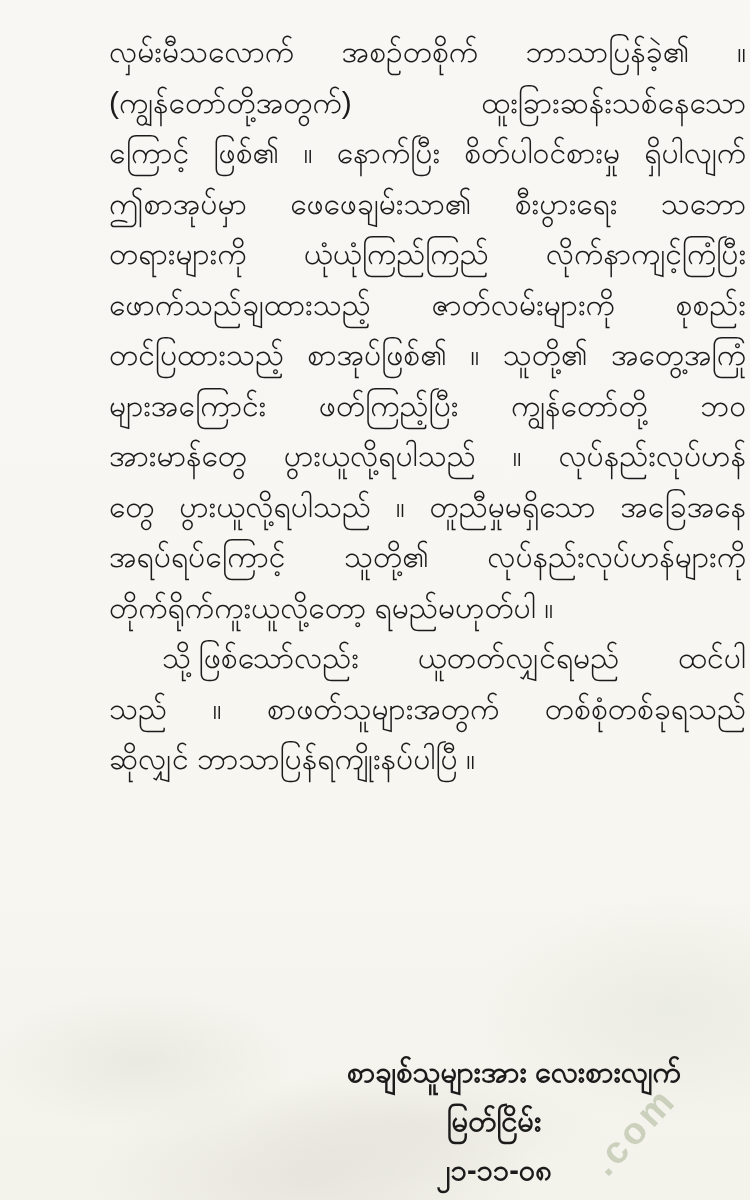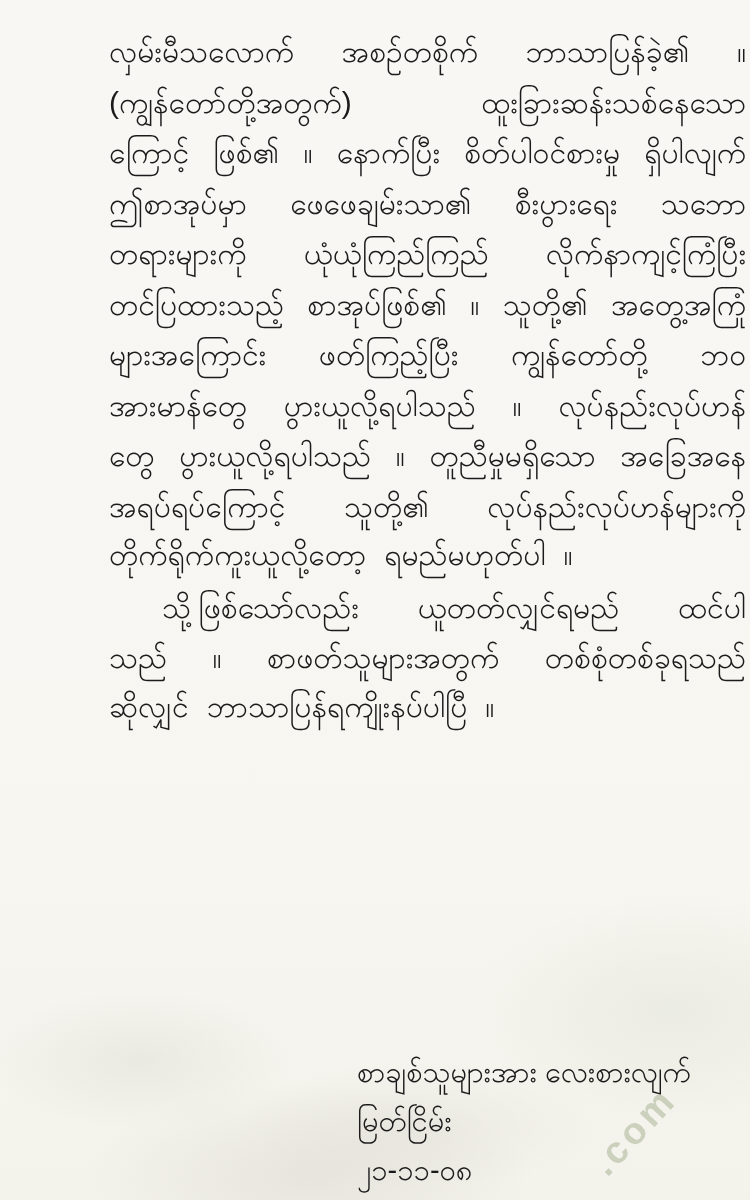--- a/index.html
+++ b/index.html
@@ -35,31 +35,30 @@
     line-height: 50.5px;
     height: 50.5px;
     text-align: justify;
     text-align-last: justify;
     white-space: normal;
     overflow: visible;
   }
   .line.end {
     text-align: left;
     text-align-last: left;
-    font-family: Liberation Mono, monospace;
   }
   .line.indent {
     text-indent: 53px;
   }
   .signature {
     position: absolute;
     top: 1048px;
-    right: 59px;
-    text-align: left;
-    font-weight: normal;
+    right: 69px;
+    text-align: center;
+    font-weight: bold;
     font-size: 29px;
     line-height: 49px;
   }
   .signature .sub {
     padding-right: 40px;
   }
   .watermark {
     position: absolute;
     left: 598px;
     top: 1148px;
@@ -77,20 +76,21 @@
 <body>
 
 <div class="page">
 
   <div class="body-text">
     <div class="line">လှမ်းမီသလောက် အစဉ်တစိုက် ဘာသာပြန်ခဲ့၏ ။</div>
     <div class="line">(ကျွန်တော်တို့အတွက်) ထူးခြားဆန်းသစ်နေသော</div>
     <div class="line">ကြောင့် ဖြစ်၏ ။ နောက်ပြီး စိတ်ပါဝင်စားမှု ရှိပါလျက်</div>
     <div class="line">ဤစာအုပ်မှာ ဖေဖေချမ်းသာ၏ စီးပွားရေး သဘော</div>
     <div class="line">တရားများကို ယုံယုံကြည်ကြည် လိုက်နာကျင့်ကြံပြီး</div>
+    <div class="line">ဖောက်သည်ချထားသည့် ဇာတ်လမ်းများကို စုစည်း</div>
     <div class="line">တင်ပြထားသည့် စာအုပ်ဖြစ်၏ ။ သူတို့၏ အတွေ့အကြုံ</div>
     <div class="line">များအကြောင်း ဖတ်ကြည့်ပြီး ကျွန်တော်တို့ ဘဝ</div>
     <div class="line">အားမာန်တွေ ပွားယူလို့ရပါသည် ။ လုပ်နည်းလုပ်ဟန်</div>
     <div class="line">တွေ ပွားယူလို့ရပါသည် ။ တူညီမှုမရှိသော အခြေအနေ</div>
     <div class="line">အရပ်ရပ်ကြောင့် သူတို့၏ လုပ်နည်းလုပ်ဟန်များကို</div>
     <div class="line end">တိုက်ရိုက်ကူးယူလို့တော့ ရမည်မဟုတ်ပါ ။</div>
     <div class="line indent">သို့ဖြစ်သော်လည်း ယူတတ်လျှင်ရမည် ထင်ပါ</div>
     <div class="line">သည် ။ စာဖတ်သူများအတွက် တစ်စုံတစ်ခုရသည်</div>
     <div class="line end">ဆိုလျှင် ဘာသာပြန်ရကျိုးနပ်ပါပြီ ။</div>
   </div>

